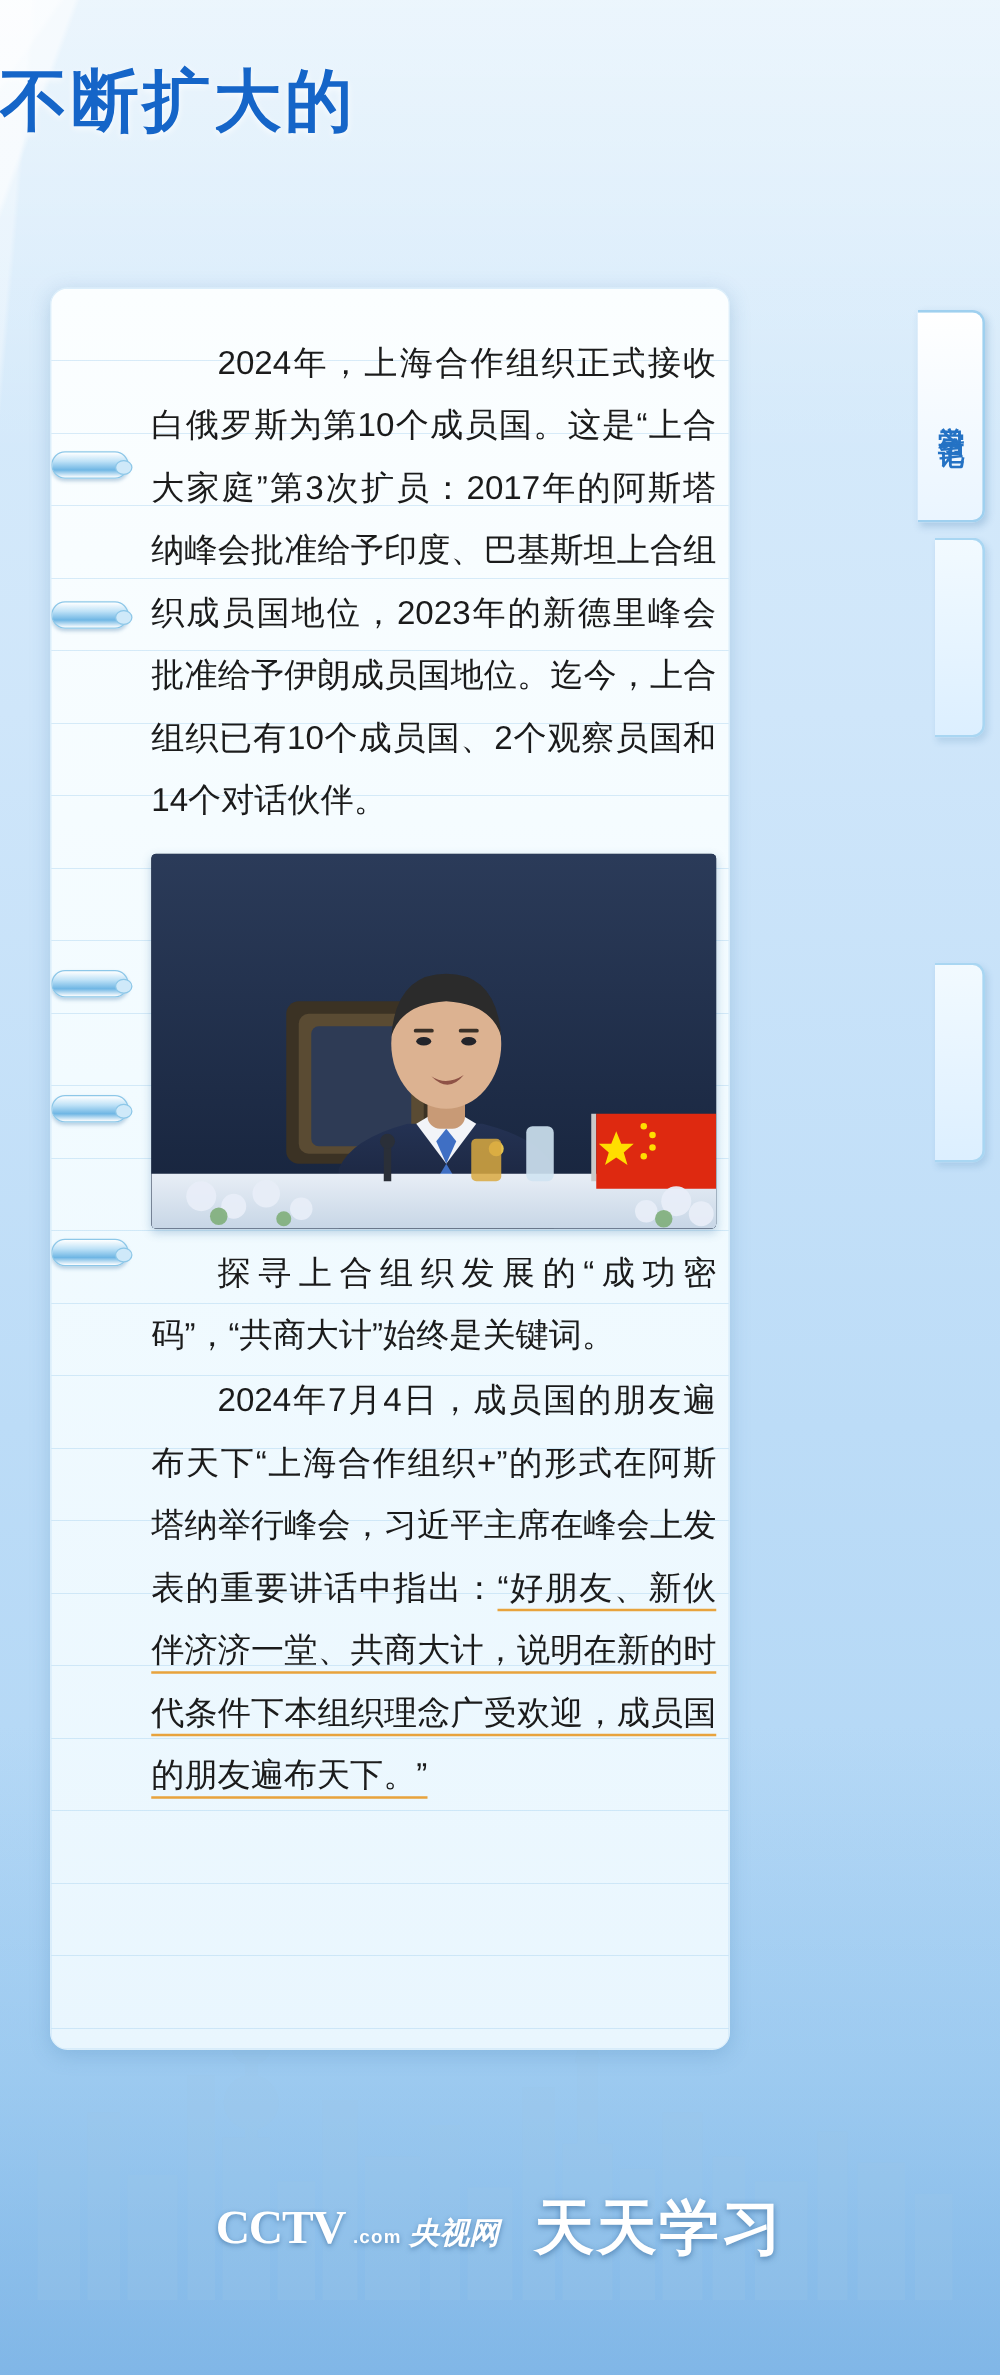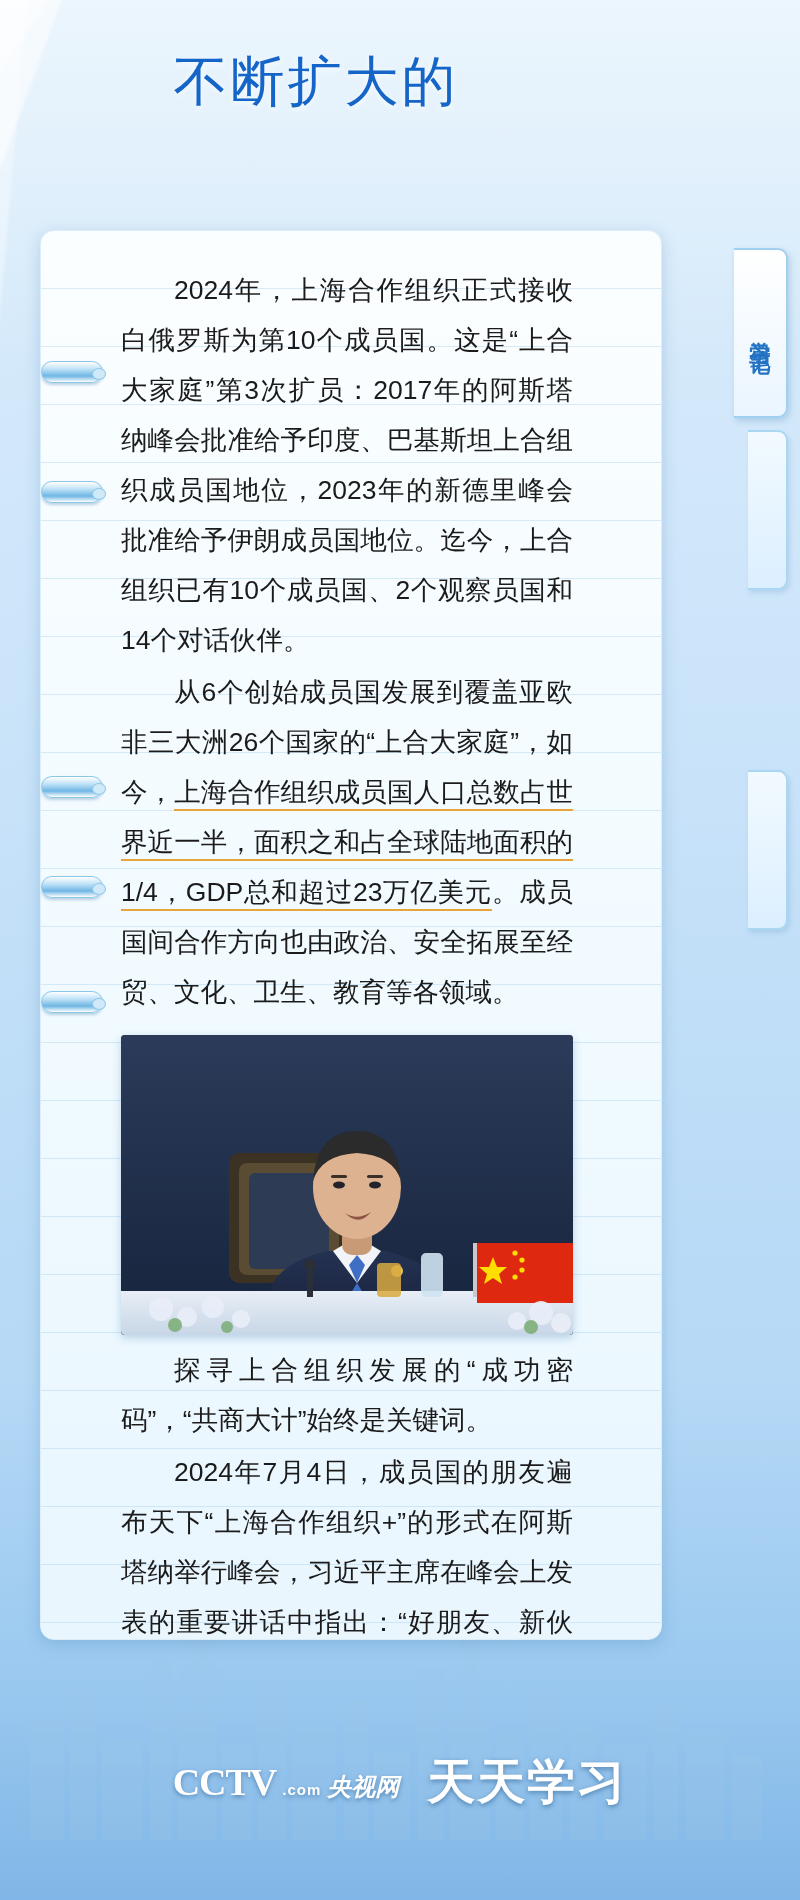--- a/index.html
+++ b/index.html
@@ -28,23 +28,23 @@
   }
   
   .skyline{
     position:absolute; left:0; bottom:60px; width:800px; height:300px;
     opacity:0.33; pointer-events:none;
   }
 
   
   .title{
     position:absolute; left:0; top:46px; width:632px;
-    text-align:center;
+    text-align:left;
     color:#1565c8;
-    font-weight:normal;
+    font-weight:bold;
     font-size:54px;
     line-height:1.32;
     letter-spacing:3px;
     text-shadow:0 2px 6px rgba(255,255,255,0.85);
   }
   .title .l2{ display:block; }
 
   
   .side-tab{
     position:absolute; right:12px; top:248px;
@@ -85,21 +85,21 @@
 
   
   .notebook{
     position:absolute;
     left:18px; top:230px;
     width:580px; height:1410px;
     z-index:5;
   }
   .paper{
     position:absolute; left:22px; top:0;
-    width:622px; height:1410px;
+    width:544px; height:1410px;
     background:linear-gradient(180deg,#fbfeff 0%, #f2fbff 45%, #e9f6fe 100%);
     border-radius:14px;
     box-shadow:0 4px 16px rgba(60,120,170,0.25);
     border:1px solid #dceefa;
     overflow:hidden;
   }
   
   .rules{
     position:absolute; inset:0;
     background-image:repeating-linear-gradient(180deg, rgba(150,200,235,0.0) 0 57px, rgba(150,200,235,0.35) 57px 58px);
@@ -223,23 +223,20 @@
 
 <div class="notebook">
   <div class="paper">
     <div class="rules"></div>
 
     <div class="content">
       <p class="para">
         <span>2024年，上海合作组织正式接收白俄罗斯为第10个成员国。这是“上合大家庭”第3次扩员：2017年的阿斯塔纳峰会批准给予印度、巴基斯坦上合组织成员国地位，2023年的新德里峰会批准给予伊朗成员国地位。迄今，上合组织已有10个成员国、2个观察员国和14个对话伙伴。</span>
       </p>
 
-      <p class="para">
-        <span>从6个创始成员国发展到覆盖亚欧非三大洲26个国家的“上合大家庭”，如今，</span><span class="hl">上海合作组织成员国人口总数占世界近一半，面积之和占全球陆地面积的1/4，GDP总和超过23万亿美元</span><span>。成员国间合作方向也由政治、安全拓展至经贸、文化、卫生、教育等各领域。</span>
-      </p>
 
       <div class="photo">
         <svg width="452" height="300" viewBox="0 0 452 300">
           <defs>
             <linearGradient id="wall" x1="0" y1="0" x2="0" y2="1">
               <stop offset="0%" stop-color="#2b3b59"></stop>
               <stop offset="100%" stop-color="#16233c"></stop>
             </linearGradient>
             <linearGradient id="suit" x1="0" y1="0" x2="0" y2="1">
               <stop offset="0%" stop-color="#243253"></stop>

